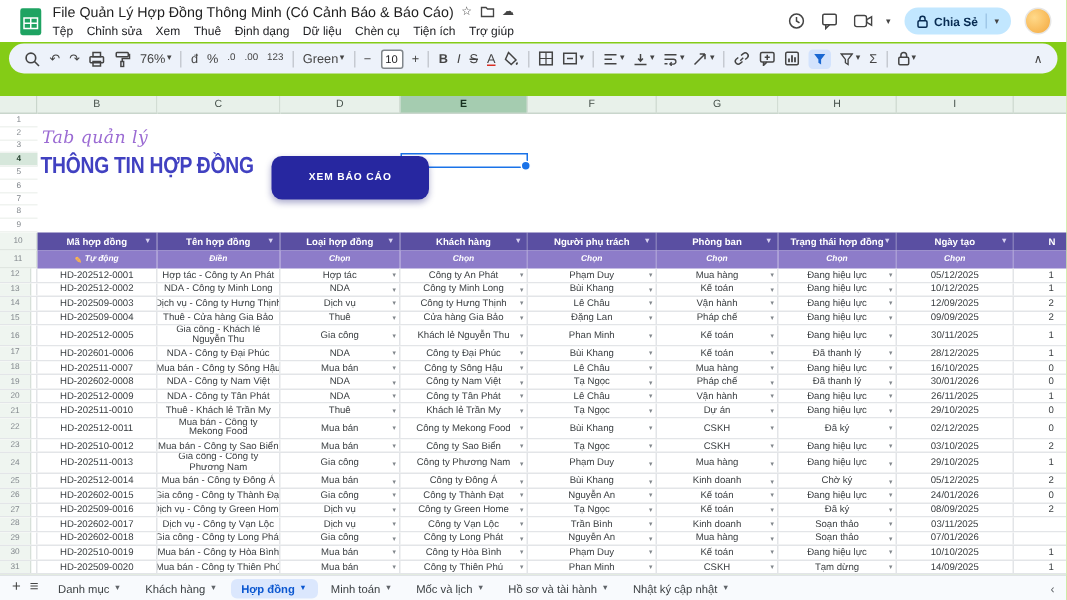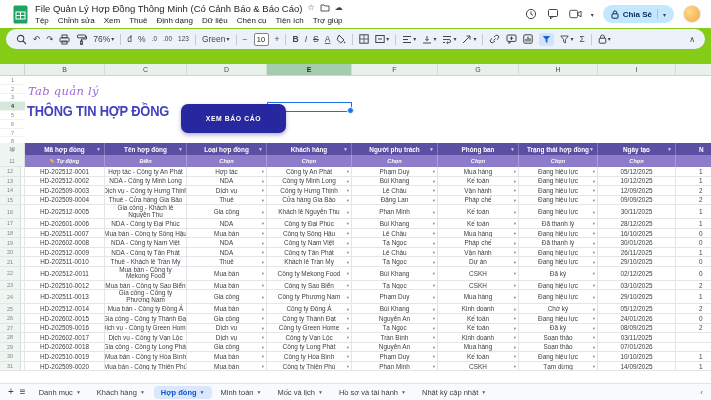--- a/index.html
+++ b/index.html
@@ -38,21 +38,21 @@
   .fsep{width:1px;height:9px;background:#d5d8dc;margin-right:8px;}
   .fx{font-size:8px;font-style:italic;color:#80868b;font-family:"Liberation Serif",serif;}
 
   
   .gridarea{position:absolute;top:64px;left:0;width:711px;height:319px;overflow:hidden;background:#fff;}
   .colheaders{display:flex;height:12px;}
   .corner{width:25px;flex:none;background:#e8f1ea;border-right:1px solid #c9d6cc;border-bottom:1px solid #c9d6cc;box-sizing:border-box;}
   .colh{flex:none;background:#e8f1ea;border-right:1px solid #d2ddd4;border-bottom:1px solid #c9d6cc;box-sizing:border-box;display:flex;align-items:center;justify-content:center;font-size:7px;color:#45504a;}
   .colh.active{background:#a5ccb0;color:#17301f;font-weight:bold;}
 
-  .banner{position:relative;height:67px;background:#fff;}
+  .banner{position:relative;height:79px;background:#fff;}
   .banner-gutter{position:absolute;left:0;top:0;width:25px;height:79px;display:flex;flex-direction:column;}
   .bnum{flex:1;display:flex;align-items:center;justify-content:center;font-size:5.5px;color:#80868b;border-bottom:1px solid #f0f3f0;box-sizing:border-box;}
   .bnum.sel{background:#d6e7db;color:#1e3b28;font-weight:bold;}
   .script-label{position:absolute;left:28px;top:8px;font-family:"DejaVu Serif",serif;font-style:italic;font-size:11.5px;color:#9b6bd3;letter-spacing:.3px;}
   .banner-title{position:absolute;left:27px;top:26px;font-size:15.5px;font-weight:bold;color:#4141c1;letter-spacing:-.2px;transform:scaleX(.83);transform-origin:left;white-space:nowrap;}
   .report-btn{position:absolute;left:181px;top:28px;width:105px;height:29px;background:#2727a0;border:none;border-radius:7px;color:#fff;font-size:6.8px;font-weight:bold;letter-spacing:.6px;box-shadow:0 2px 4px rgba(30,30,120,.35);z-index:3;font-family:"Liberation Sans",sans-serif;}
   .sel-box{position:absolute;left:267px;top:26px;width:85px;height:9.5px;border:1.5px solid #1a73e8;box-sizing:border-box;z-index:2;}
   .fill-handle{position:absolute;right:-3px;bottom:-3px;width:5px;height:5px;border-radius:50%;background:#1a73e8;border:1px solid #fff;z-index:4;}
 
   .hrow{display:flex;height:12px;}

